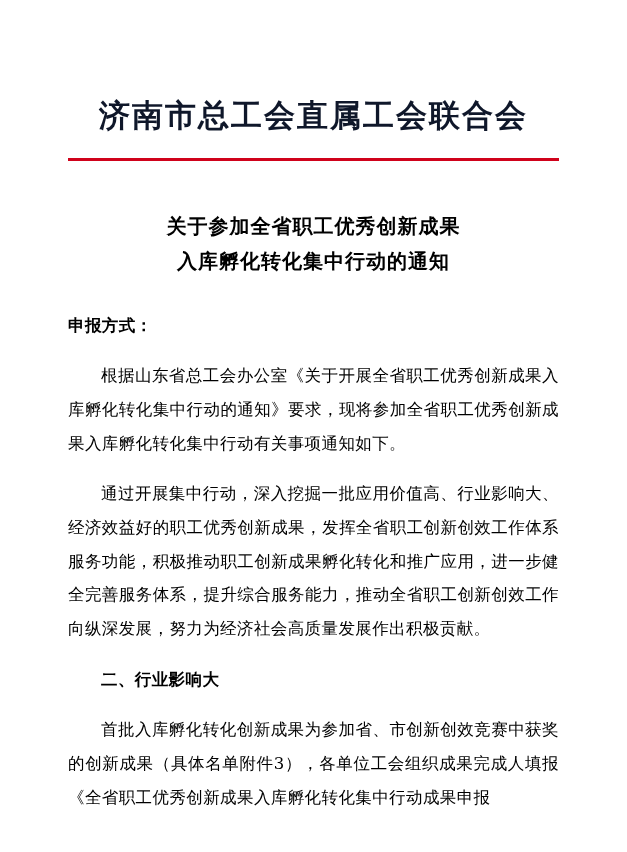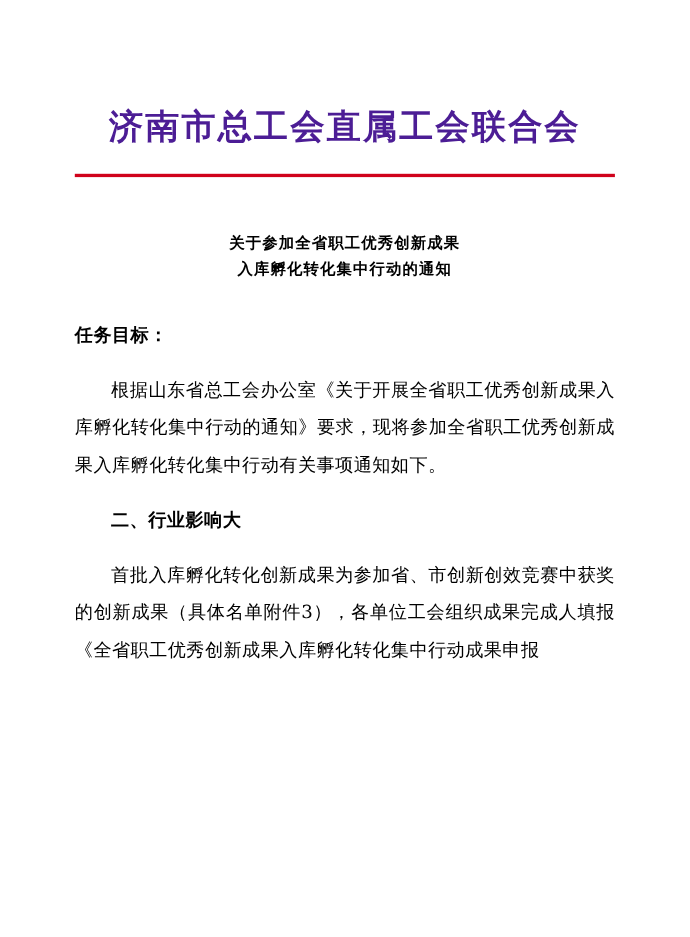--- a/index.html
+++ b/index.html
@@ -21,38 +21,38 @@
     box-sizing: border-box;
     padding: 0 68px;
     position: relative;
     background: #fff;
   }
   .masthead {
     margin-top: 96px;
     text-align: center;
   }
   .masthead-title {
-    color: #4c1d95;
+    color: #0f172a;
     font-size: 31px;
     font-weight: bold;
     letter-spacing: 2px;
     font-family: "DejaVu Serif", "Liberation Serif", serif;
     line-height: 1.25;
     white-space: nowrap;
   }
   .masthead-rule {
     margin-top: 23px;
     height: 3px;
     background: #d0021b;
     width: 100%;
   }
   .doc-title {
     margin-top: 48px;
     text-align: center;
-    font-size: 14px;
+    font-size: 20px;
     font-weight: bold;
     line-height: 1.75;
     letter-spacing: 1px;
   }
   .doc-title div {
     white-space: nowrap;
   }
   .body-text {
     margin-top: 30px;
     font-size: 16.5px;
@@ -81,19 +81,20 @@
     <div class="masthead-title">济南市总工会直属工会联合会</div>
     <div class="masthead-rule"></div>
   </div>
 
   <div class="doc-title">
     <div>关于参加全省职工优秀创新成果</div>
     <div>入库孵化转化集中行动的通知</div>
   </div>
 
   <div class="body-text">
-    <p class="p-salutation">任务目标：</p>
+    <p class="p-salutation">申报方式：</p>
     <p class="p-indent">根据山东省总工会办公室《关于开展全省职工优秀创新成果入库孵化转化集中行动的通知》要求，现将参加全省职工优秀创新成果入库孵化转化集中行动有关事项通知如下。</p>
+    <p class="p-indent">通过开展集中行动，深入挖掘一批应用价值高、行业影响大、经济效益好的职工优秀创新成果，发挥全省职工创新创效工作体系服务功能，积极推动职工创新成果孵化转化和推广应用，进一步健全完善服务体系，提升综合服务能力，推动全省职工创新创效工作向纵深发展，努力为经济社会高质量发展作出积极贡献。</p>
     <p class="p-heading">二、行业影响大</p>
     <p class="p-indent">首批入库孵化转化创新成果为参加省、市创新创效竞赛中获奖的创新成果（具体名单附件3），各单位工会组织成果完成人填报《全省职工优秀创新成果入库孵化转化集中行动成果申报</p>
   </div>
 
 </div>
 
 </body></html>

